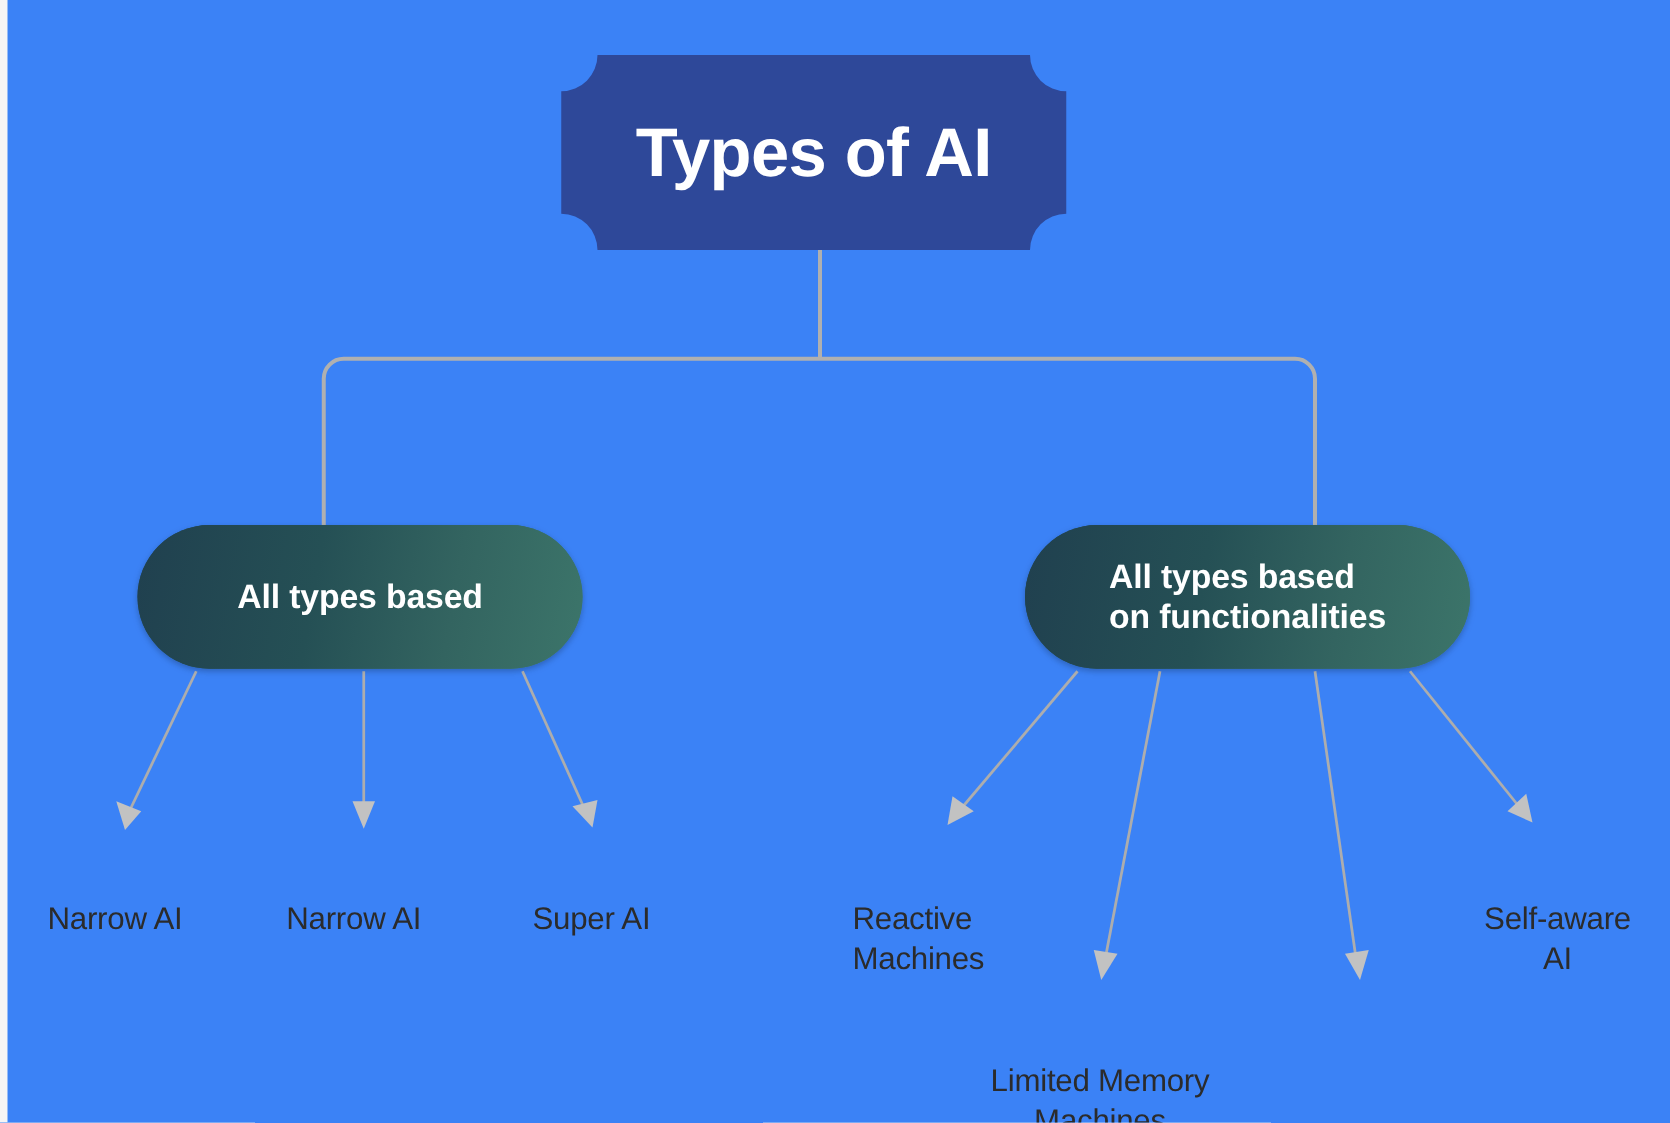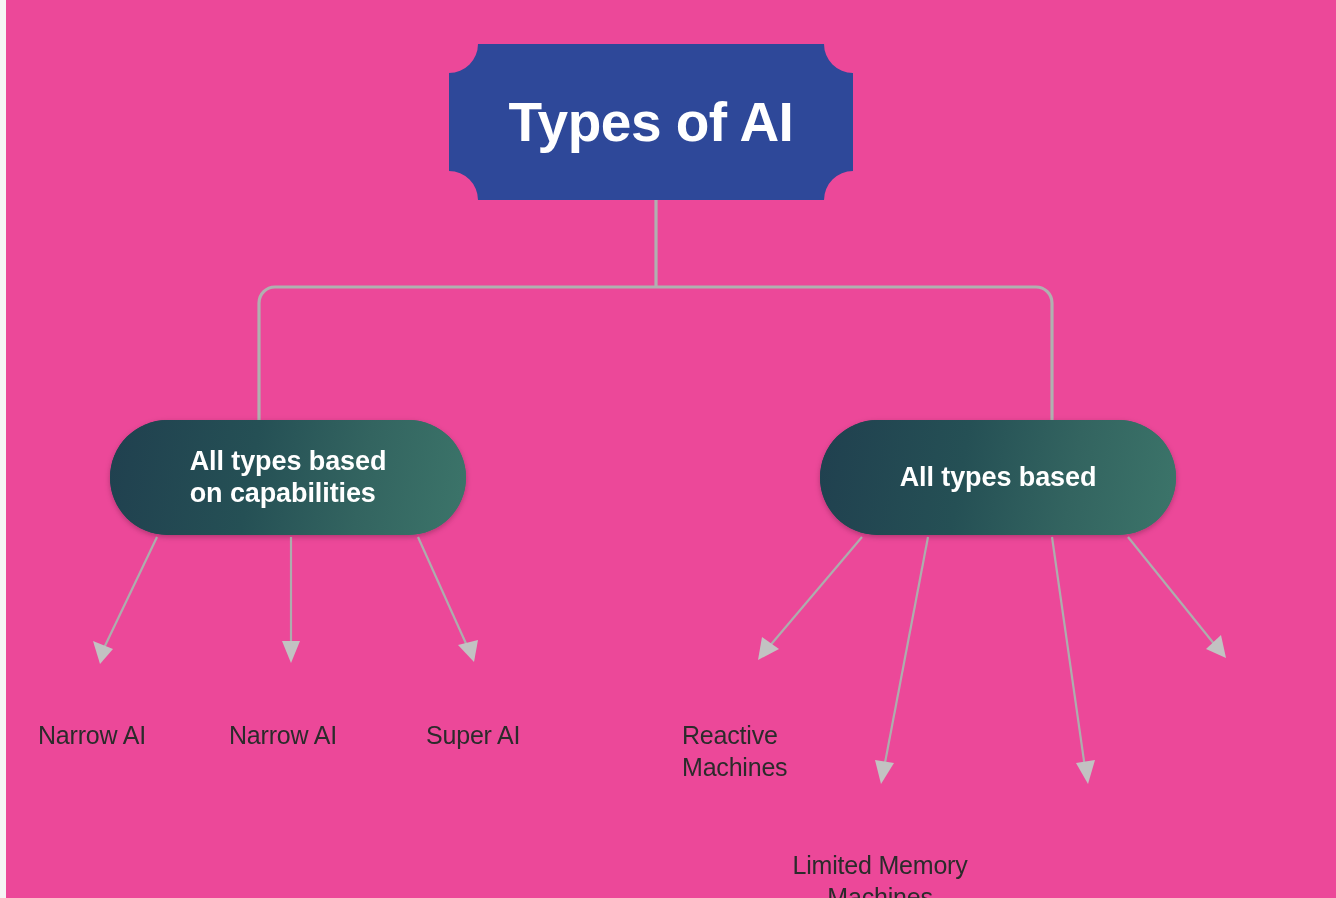--- a/index.html
+++ b/index.html
@@ -13,21 +13,21 @@
     font-family: "Liberation Sans", sans-serif;
     overflow: hidden;
     position: relative;
   }
   #stage {
     position: absolute;
     left: 0;
     top: 0;
     width: 1336px;
     height: 898px;
-    background: #ec4899;
+    background: #3b82f6;
   }
   
   #edge-strip {
     position: absolute;
     left: 0;
     top: 0;
     width: 6px;
     height: 898px;
     background: #f6f5f5;
   }
@@ -181,37 +181,39 @@
     </g>
   </svg>
 
   <div id="title-node">
     <div class="plaque-text">Types of AI</div>
   </div>
 
   <div class="pill" id="pill-capabilities">
     <div>
       <span class="pill-line">All types based</span>
-      <span class="pill-line">on capabilities</span>
     </div>
   </div>
 
   <div class="pill" id="pill-functionalities">
     <div>
       <span class="pill-line">All types based</span>
+      <span class="pill-line">on functionalities</span>
     </div>
   </div>
 
   <div class="leaf-label leaf-left" id="leaf-narrow">Narrow AI</div>
 
   <div class="leaf-label leaf-left" id="leaf-general">Narrow AI</div>
 
   <div class="leaf-label leaf-left" id="leaf-super">Super AI</div>
 
   <div class="leaf-label leaf-left" id="leaf-reactive">Reactive
 Machines</div>
 
   <div class="leaf-label" id="leaf-limited">Limited Memory
 Machines</div>
 
 
+  <div class="leaf-label" id="leaf-selfaware">Self-aware
+AI</div>
 
 </div>
 
 </body></html>

